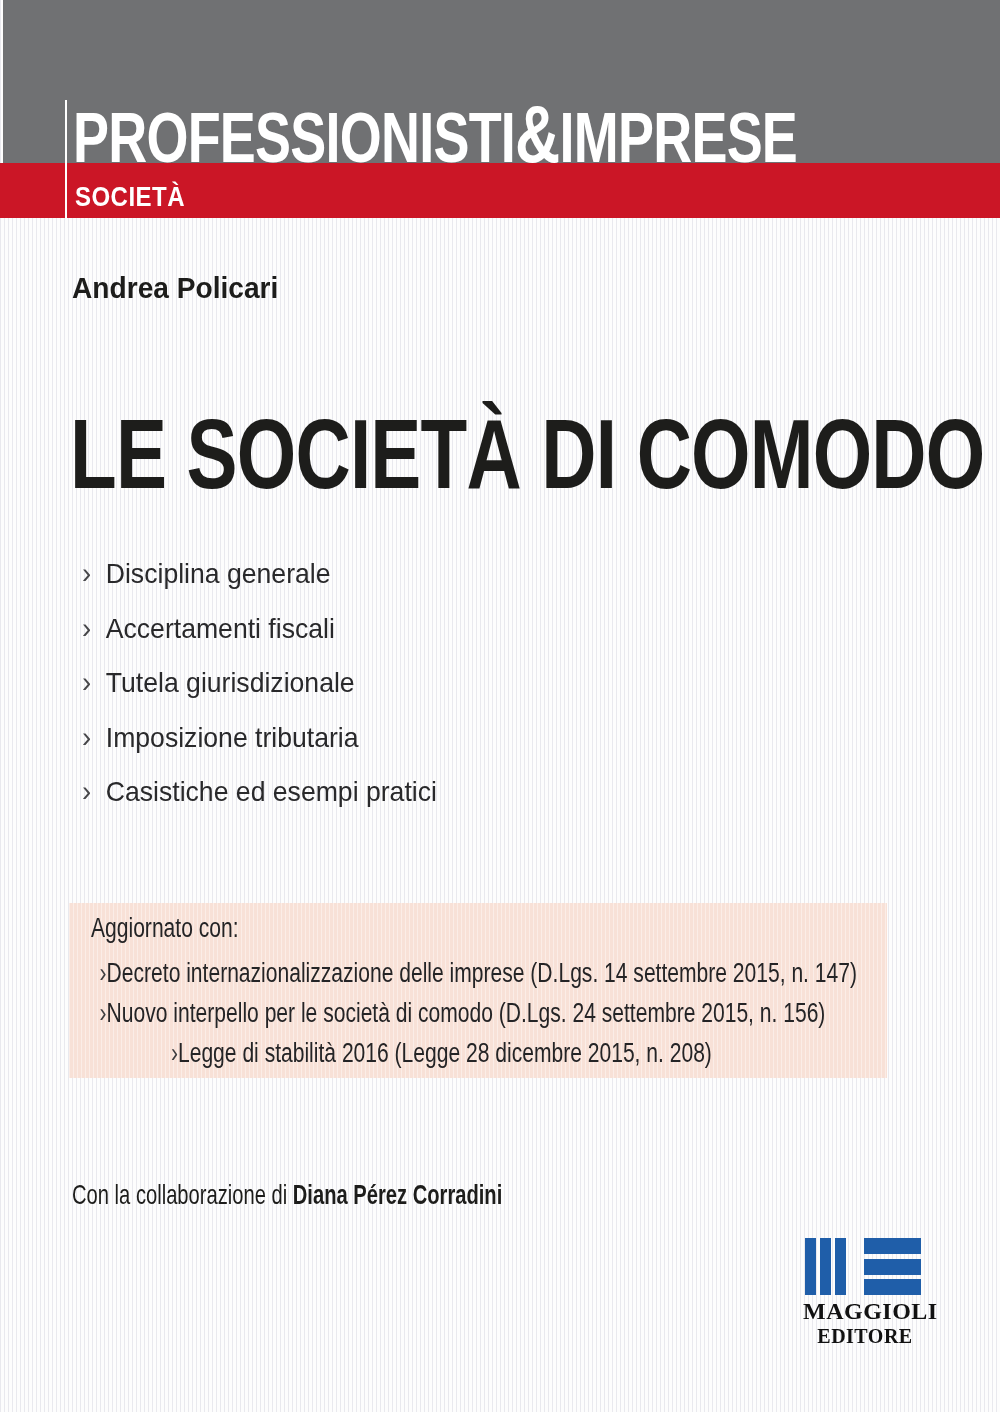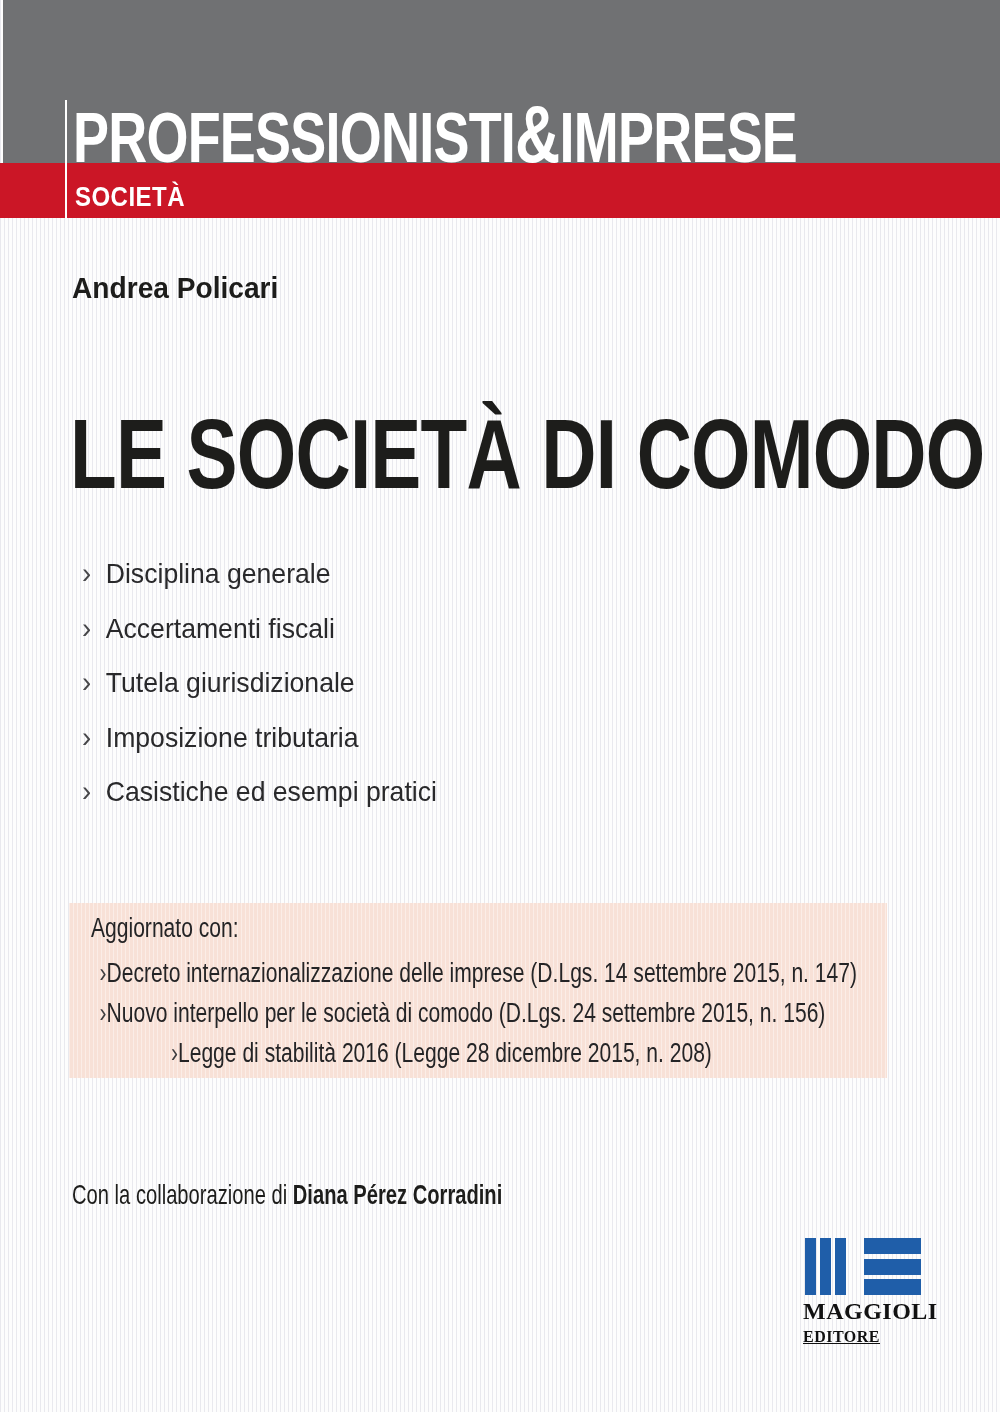--- a/index.html
+++ b/index.html
@@ -84,39 +84,40 @@
   
   .collab{
     position:absolute;left:72px;top:1178px;
     font-size:28px;line-height:34px;color:#1d1d1b;white-space:nowrap;
     transform:scaleX(0.72);transform-origin:left top;
   }
   .collab b{font-weight:bold;}
   
   .publisher{
     position:absolute;left:803px;top:1238px;width:124px;
+    text-align:center;
   }
   .pub-mark{
     display:flex;align-items:stretch;height:57px;margin-left:2px;width:116px;
   }
   .pub-m{display:flex;}
   .pub-m .vbar{width:11px;height:57px;background:#1f5ea9;margin-right:4px;}
   .pub-m .vbar:last-child{margin-right:0;}
   .pub-e{
     display:flex;flex-direction:column;justify-content:space-between;
     margin-left:18px;width:57px;
   }
   .pub-e .hbar{width:57px;height:16px;background:#1f5ea9;}
   .pub-name{
     font-family:"Liberation Serif","DejaVu Serif",serif;
     font-weight:bold;color:#111;
     font-size:24px;line-height:25px;letter-spacing:.5px;
     margin-top:4px;white-space:nowrap;
   }
-  .pub-name .l2{font-size:16px;text-decoration:underline;}
+  .pub-name .l2{font-size:20px;}
 </style>
 </head>
 <body>
 
 <div class="page">
 
   <header class="band-gray">
     <div class="series-title"><span>PROFESSIONISTI</span><span class="amp">&amp;</span><span>IMPRESE</span></div>
   </header>
 

